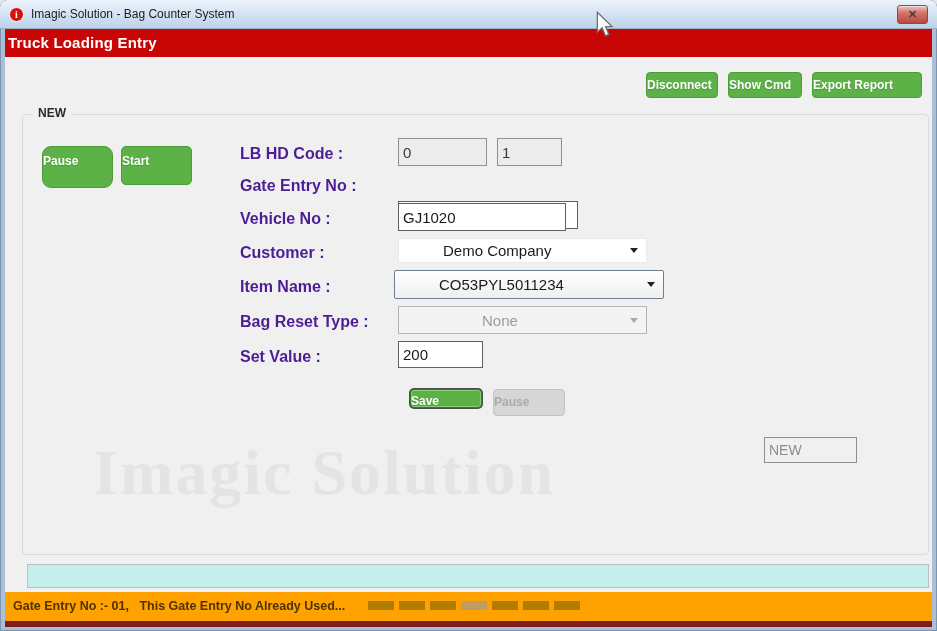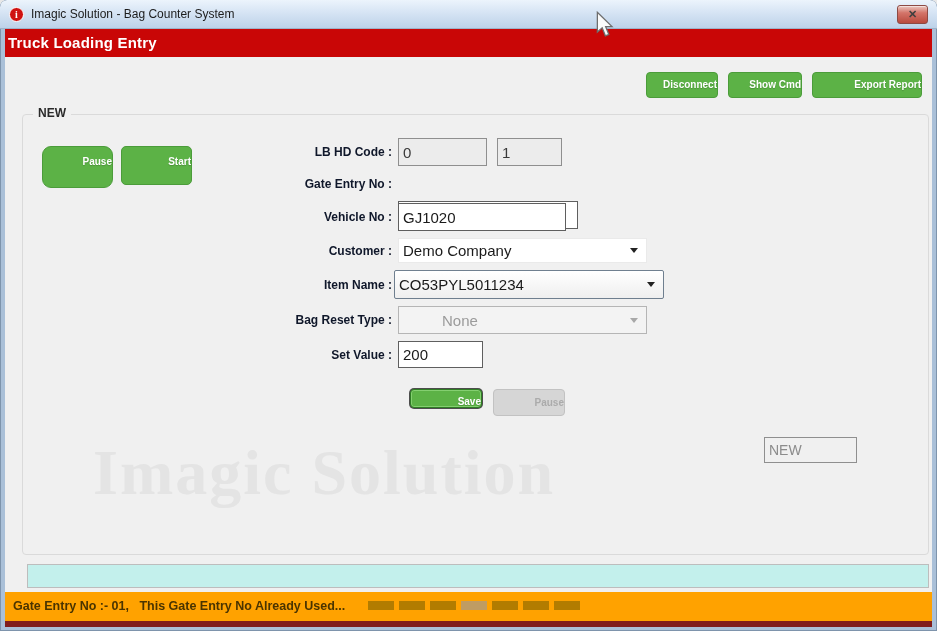--- a/index.html
+++ b/index.html
@@ -41,23 +41,23 @@
     background:var(--header-red,#c90606);
   }
   .page-title{
     color:#ffffff;font-weight:bold;font-size:15px;line-height:28px;padding-left:3px;
     letter-spacing:.2px;
   }
   .content{
     position:absolute;left:5px;top:57px;width:927px;height:535px;background:#f0f0f0;
   }
   .btn{
-    position:absolute;border-radius:4px;color:#fff;font-weight:bold;font-size:10px;
+    position:absolute;border-radius:4px;color:#fff;font-weight:bold;font-size:12px;
     background:var(--button-green,#5cb246);border:1px solid #4b9c3a;
-    text-align:right;cursor:pointer;text-shadow:0 1px 1px rgba(0,0,0,.18);
+    text-align:left;cursor:pointer;text-shadow:0 1px 1px rgba(0,0,0,.18);
   }
   .btn-disconnect{left:646px;top:72px;width:72px;height:26px;line-height:24px;}
   .btn-showcmd{left:728px;top:72px;width:74px;height:26px;line-height:24px;}
   .btn-export{left:812px;top:72px;width:110px;height:26px;line-height:24px;}
   .btn-pause{left:42px;top:146px;width:71px;height:42px;line-height:29px;border-radius:9px;}
   .btn-start{left:121px;top:146px;width:71px;height:39px;line-height:29px;border-radius:5px;}
   .btn-save{
     left:410px;top:389px;width:72px;height:19px;line-height:23px;
     border:1px solid #2f7d24;box-shadow:0 0 0 1px #4d4d4d,inset 0 0 0 1px #84cf70;
   }
@@ -67,34 +67,34 @@
   }
   .groupbox{
     position:absolute;left:22px;top:114px;width:907px;height:441px;
     border:1px solid #dadada;border-radius:4px;
   }
   .group-title{
     position:absolute;left:10px;top:-9px;background:#f0f0f0;padding:0 5px;
     font-weight:bold;font-size:12px;color:#2a2a2a;
   }
   .flabel{
-    position:absolute;left:240px;width:152px;text-align:right;
-    font-weight:bold;font-size:12px;color:#0f172a;
+    position:absolute;left:240px;width:152px;text-align:left;
+    font-weight:bold;font-size:16px;color:#4c1d95;
   }
   .field{
     position:absolute;border:1px solid #5f5f5f;background:#ffffff;
     font-family:"Liberation Sans",sans-serif;
     font-size:15px;color:#1a1a1a;padding:0 4px;outline:none;
   }
   .field:disabled,.field.disabled{background:#ececec;border-color:#8f8f8f;color:#3a3a3a;}
   .combo{
     position:absolute;background:#ffffff;font-size:15px;color:#1a1a1a;
     padding:0 4px;display:flex;align-items:center;cursor:pointer;
   }
-  .combo .combo-text{flex:1;overflow:hidden;white-space:nowrap;}
+  .combo .combo-text{flex:1;overflow:hidden;white-space:nowrap;margin-left:40px;}
   .tri{
     width:0;height:0;border-left:4px solid transparent;border-right:4px solid transparent;
     border-top:5px solid #222;margin-right:4px;
   }
   .combo-customer{left:398px;top:238px;width:249px;height:25px;border:1px solid #eaeaea;}
   .combo-item{
     left:394px;top:270px;width:270px;height:29px;
     border:1px solid #6f7f8f;border-radius:2px;
     background:linear-gradient(#ffffff,#efefef);
     gap:24px;

